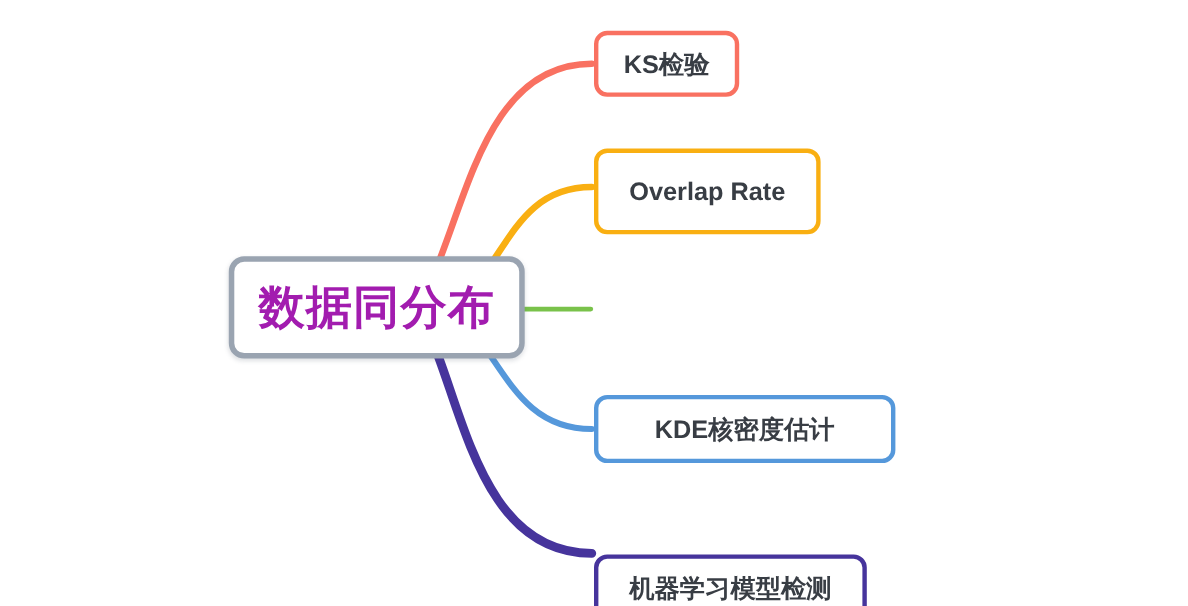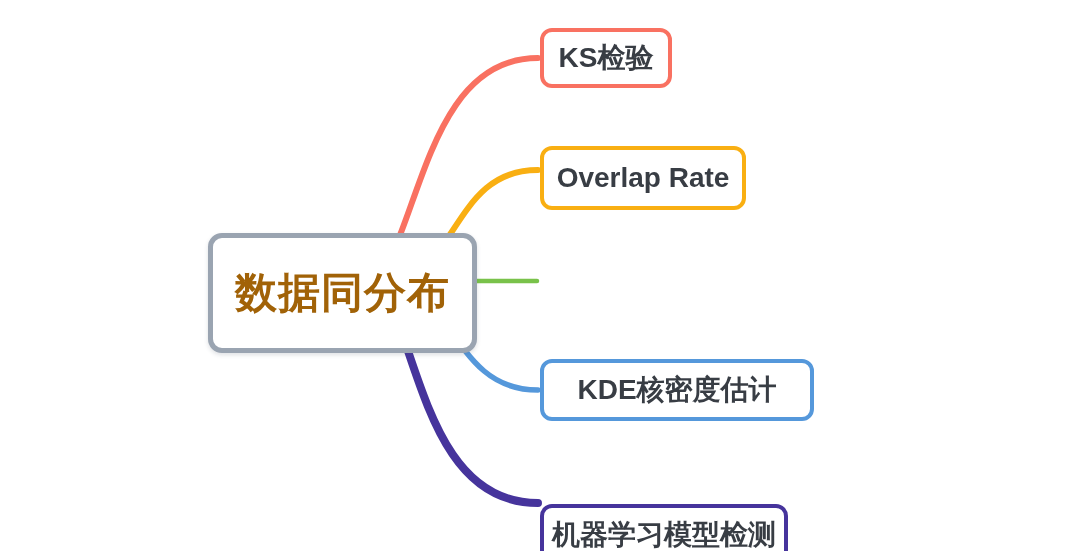--- a/index.html
+++ b/index.html
@@ -34,39 +34,39 @@
     background: #ffffff;
     box-sizing: border-box;
     color: #33373d;
     white-space: nowrap;
     cursor: default;
   }
   .node.root {
     left: 208px;
     top: 233px;
     width: 269px;
-    height: 120px;
+    height: 93px;
     border: 5px solid #9aa4b1;
     border-radius: 14px;
     font-size: 42px;
     font-weight: 700;
     letter-spacing: 1px;
-    color: #a16207;
+    color: #a21caf;
     box-shadow: 0 2px 4px rgba(80, 90, 105, 0.18);
   }
   .node.branch {
     border-width: 4px;
     border-style: solid;
     border-radius: 12px;
-    font-size: 28px;
+    font-size: 23px;
     font-weight: 600;
     color: #383d44;
   }
   .node.b0 { left: 540px; top: 28px;  width: 132px; height: 60px; }
-  .node.b1 { left: 540px; top: 146px; width: 206px; height: 64px; }
+  .node.b1 { left: 540px; top: 135px; width: 206px; height: 78px; }
   .node.b2 { left: 540px; top: 248px; width: 133px; height: 60px; }
   .node.b3 { left: 540px; top: 359px; width: 274px; height: 62px; }
   .node.b4 { left: 540px; top: 472px; width: 248px; height: 62px; }
 </style>
 </head>
 <body>
 
 <div class="canvas" style="background: rgb(255, 255, 255);">
 
   <svg class="connectors" viewBox="0 0 1080 551" aria-hidden="true">

